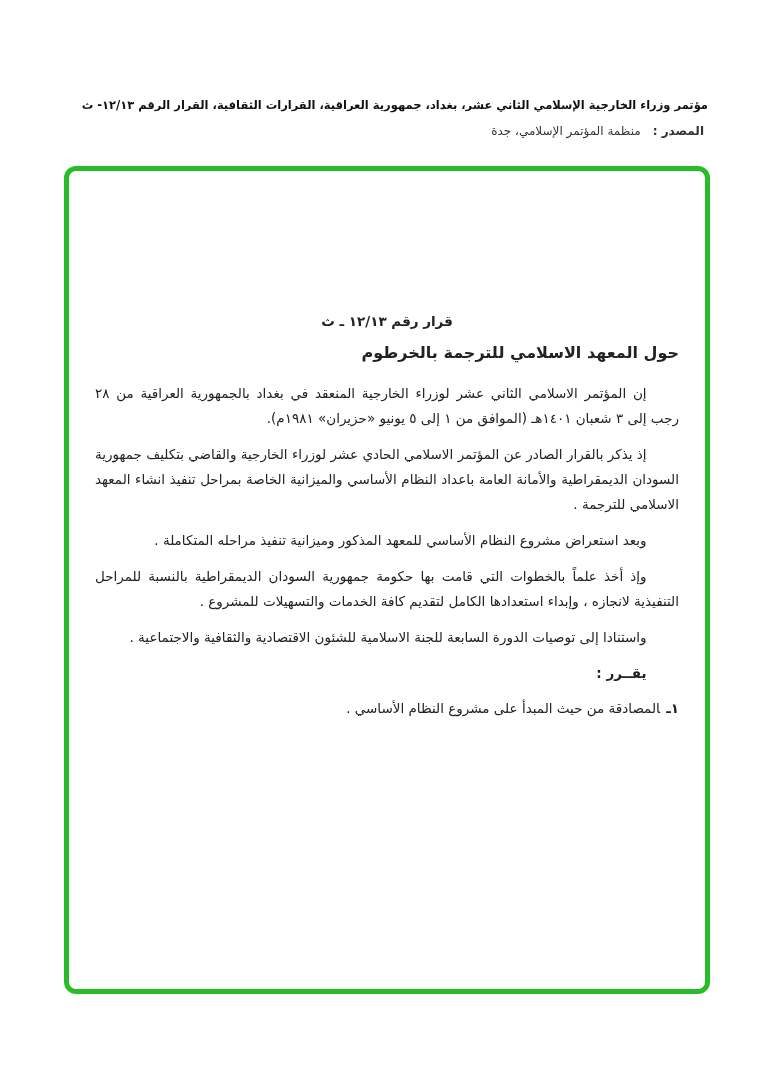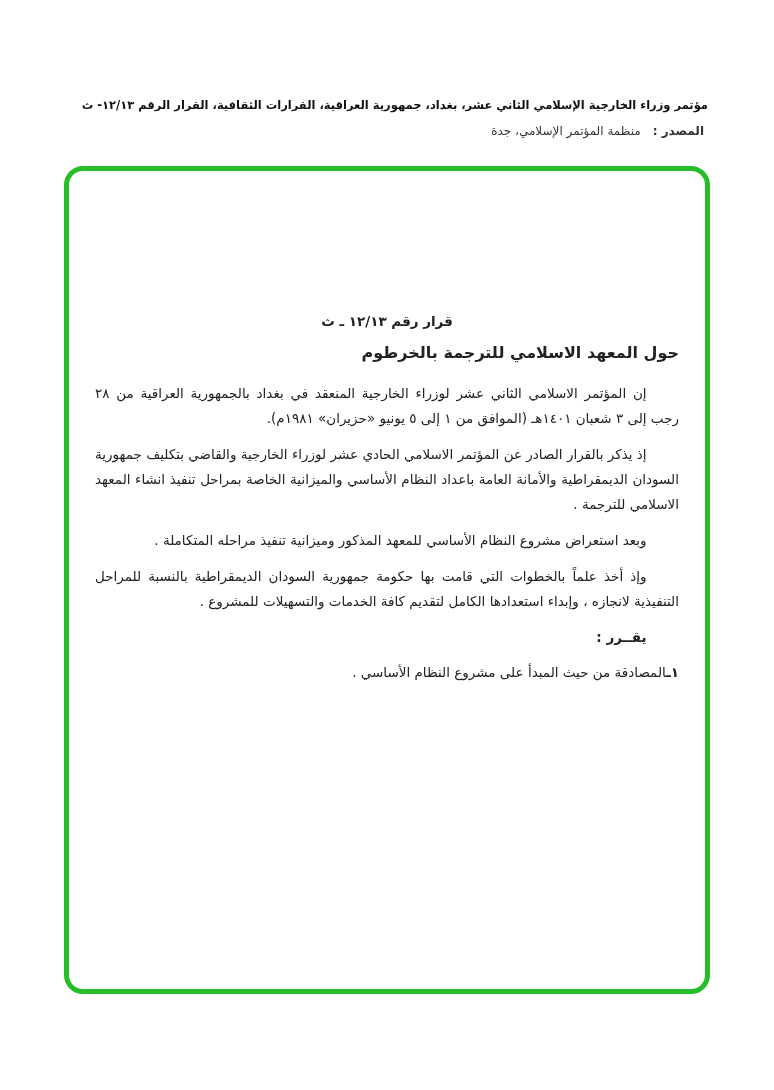--- a/index.html
+++ b/index.html
@@ -44,21 +44,21 @@
     margin-left: 12px;
   }
 
   .green-box {
     position: absolute;
     left: 64px;
     top: 166px;
     width: 646px;
     height: 828px;
     border: 5px solid #28bd28;
-    border-radius: 19px;
+    border-radius: 12px;
     background: #ffffff;
   }
 
   .doc-content {
     position: absolute;
     top: 138px;
     right: 26px;
     left: 26px;
     direction: rtl;
     font-size: 13.5px;
@@ -92,20 +92,21 @@
   }
 
   .decision {
     margin: 0 0 11px 0;
     text-align: justify;
     padding-right: 1.7em;
     text-indent: -1.7em;
   }
   .dnum {
     font-weight: bold;
+    margin-left: 6px;
   }
 </style>
 </head>
 <body>
 
 <div class="top-header">مؤتمر وزراء الخارجية الإسلامي الثاني عشر، بغداد، جمهورية العراقية، القرارات الثقافية، القرار الرقم ١٢/١٣- ث</div>
 
 <div class="source-line">
   <span class="source-label">المصدر :</span><span class="source-value">منظمة المؤتمر الإسلامي، جدة</span>
 </div>
@@ -114,20 +115,21 @@
   <div class="doc-content">
 
     <div class="title1">قرار رقم ١٢/١٣ ـ ث</div>
 
     <div class="title2">حول المعهد الاسلامي للترجمة بالخرطوم</div>
 
     <p class="para">إن المؤتمر الاسلامي الثاني عشر لوزراء الخارجية المنعقد في بغداد بالجمهورية العراقية من ٢٨ رجب إلى ٣ شعبان ١٤٠١هـ (الموافق من ١ إلى ٥ يونيو «حزيران» ١٩٨١م).</p>
     <p class="para">إذ يذكر بالقرار الصادر عن المؤتمر الاسلامي الحادي عشر لوزراء الخارجية والقاضي بتكليف جمهورية السودان الديمقراطية والأمانة العامة باعداد النظام الأساسي والميزانية الخاصة بمراحل تنفيذ انشاء المعهد الاسلامي للترجمة .</p>
     <p class="para">وبعد استعراض مشروع النظام الأساسي للمعهد المذكور وميزانية تنفيذ مراحله المتكاملة .</p>
     <p class="para">وإذ أخذ علماً بالخطوات التي قامت بها حكومة جمهورية السودان الديمقراطية بالنسبة للمراحل التنفيذية لانجازه ، وإبداء استعدادها الكامل لتقديم كافة الخدمات والتسهيلات للمشروع .</p>
+    <p class="para">واستنادا إلى توصيات الدورة السابعة للجنة الاسلامية للشئون الاقتصادية والثقافية والاجتماعية .</p>
 
     <div class="decision-heading">يقــرر :</div>
 
     <div class="decision">
       <span class="dnum">١ـ</span><span class="dtext">المصادقة من حيث المبدأ على مشروع النظام الأساسي .</span>
     </div>
 
   </div>
 </div>
 

